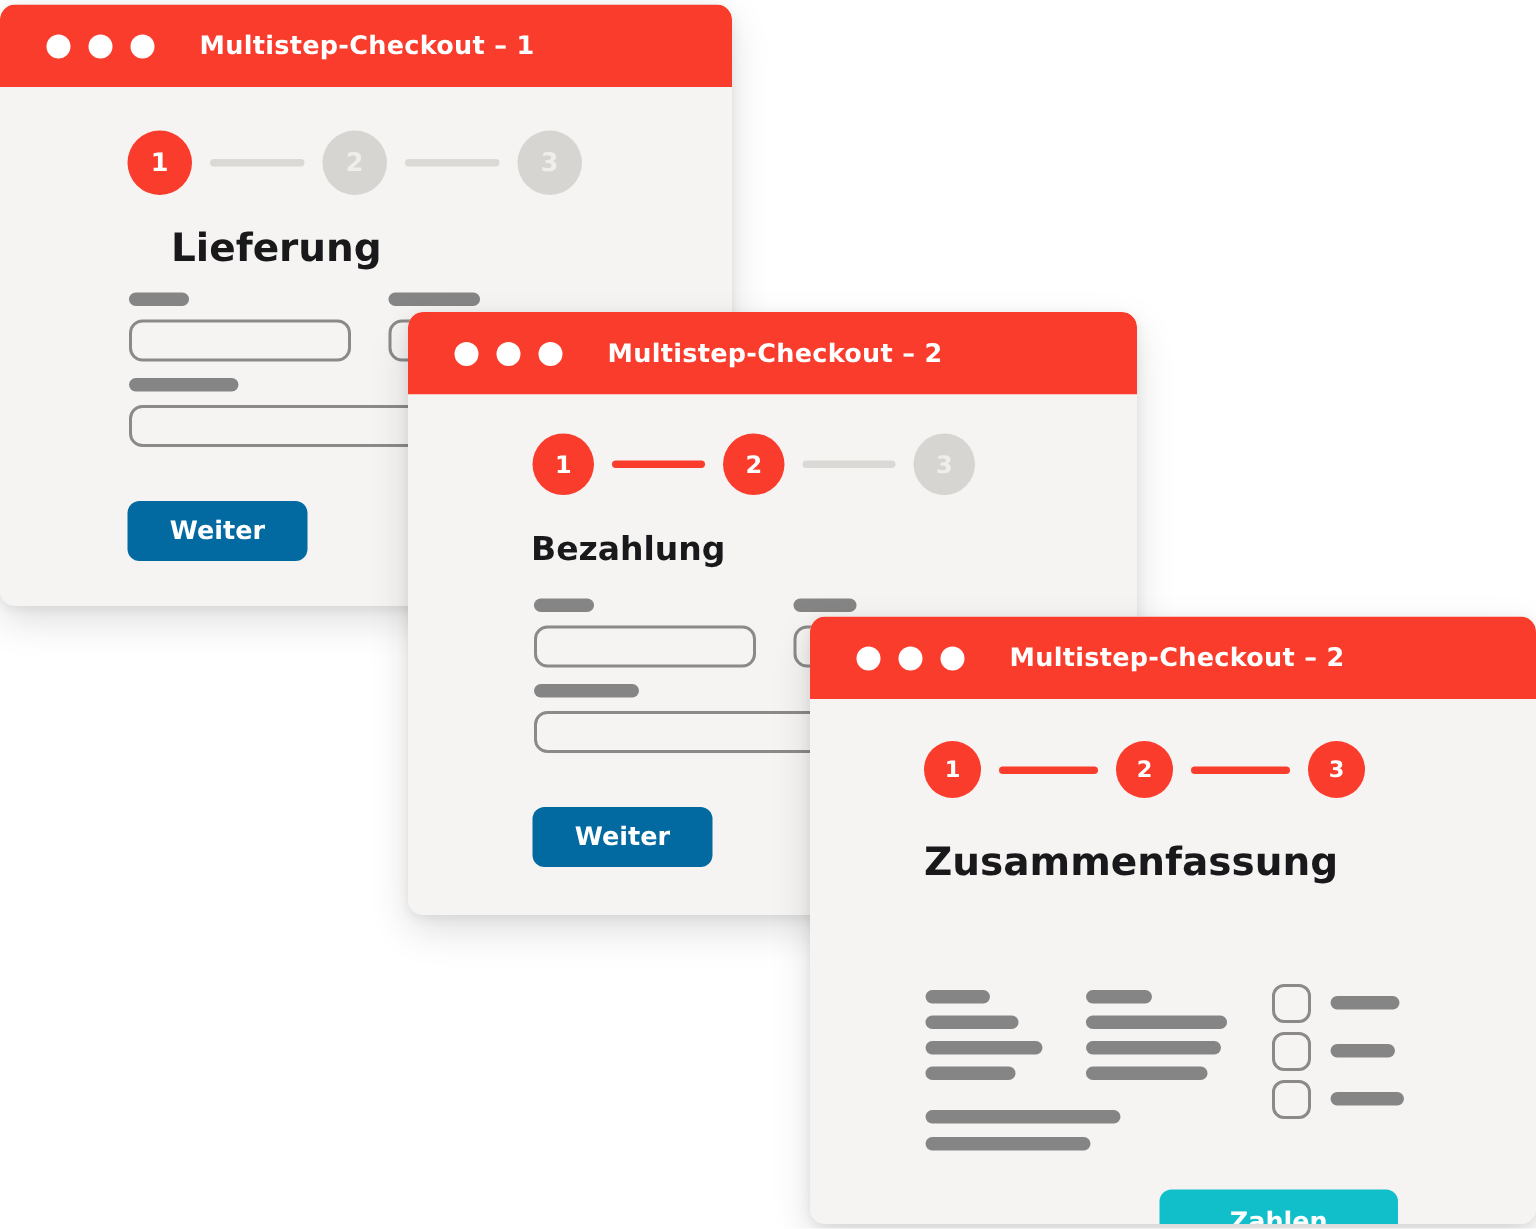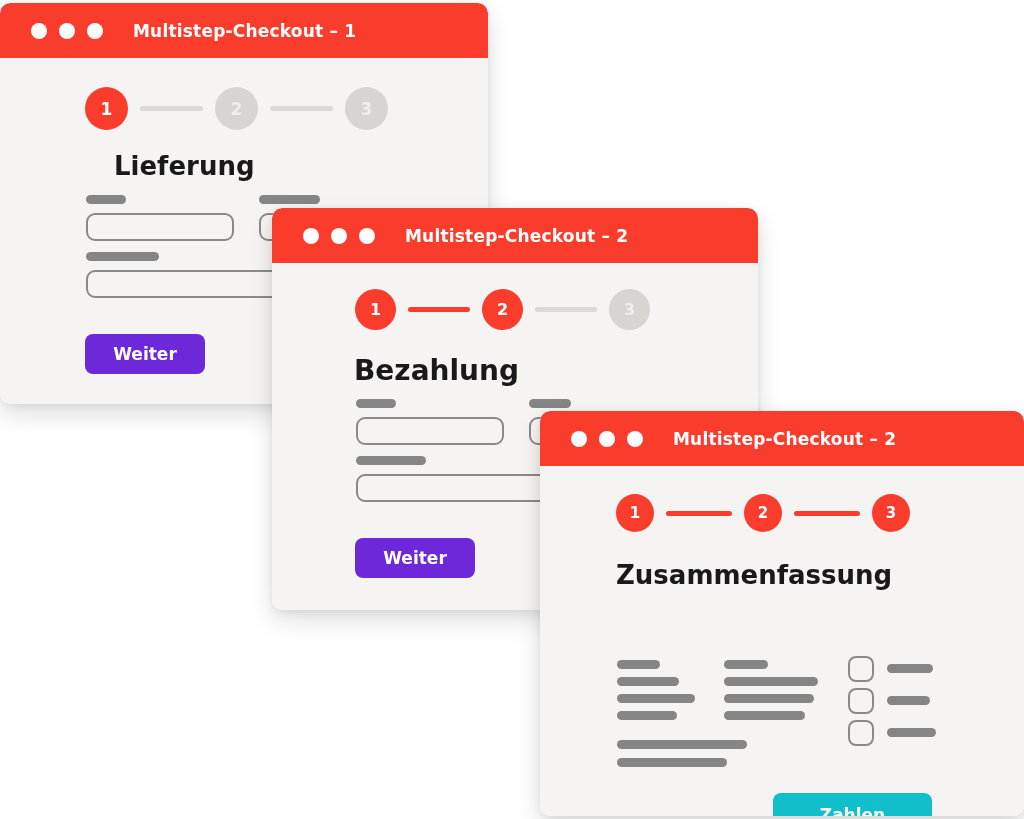--- a/index.html
+++ b/index.html
@@ -125,42 +125,42 @@
     color: #ffffff;
     font-weight: bold;
     font-size: 17px;
     cursor: pointer;
     font-family: inherit;
     display: flex;
     align-items: center;
     justify-content: center;
     padding: 0;
   }
-  .cta.primary { background: #6d28d9; }
+  .cta.primary { background: #0369a1; }
   .cta.pay { background: #10bfca; }
 
   
   #win1 { left: 0px;   top: 3px;   width: 488px; height: 401px; }
   #win2 { left: 272px; top: 208px; width: 486px; height: 402px; }
   #win3 { left: 540px; top: 411px; width: 484px; height: 405px; }
 
   #win1 .stepper { left: 85px; top: 29px; }
   #win1 .step-circle { width: 43px; height: 43px; font-size: 17px; }
   #win1 .connector { width: 63px; margin: 0 12px; }
 
   #win2 .stepper { left: 83px; top: 26px; }
   #win2 .step-circle { width: 41px; height: 41px; font-size: 16px; }
   #win2 .connector { width: 62px; margin: 0 12px; }
 
   #win3 .stepper { left: 76px; top: 28px; }
   #win3 .step-circle { width: 38px; height: 38px; font-size: 15px; }
   #win3 .connector { width: 66px; margin: 0 12px; }
 
   #win1 .section-heading { left: 70px; top: 93px; font-size: 26px; margin-left: 44px; }
-  #win2 .section-heading { left: 82px; top: 91px; font-size: 28px; }
+  #win2 .section-heading { left: 82px; top: 91px; font-size: 22px; }
   #win3 .section-heading { left: 76px; top: 94px; font-size: 26px; }
 </style>
 </head>
 <body>
 
 <div class="window" id="win1">
   <div class="titlebar">
     <div class="dots">
       <span class="dot"></span>
       <span class="dot"></span>

